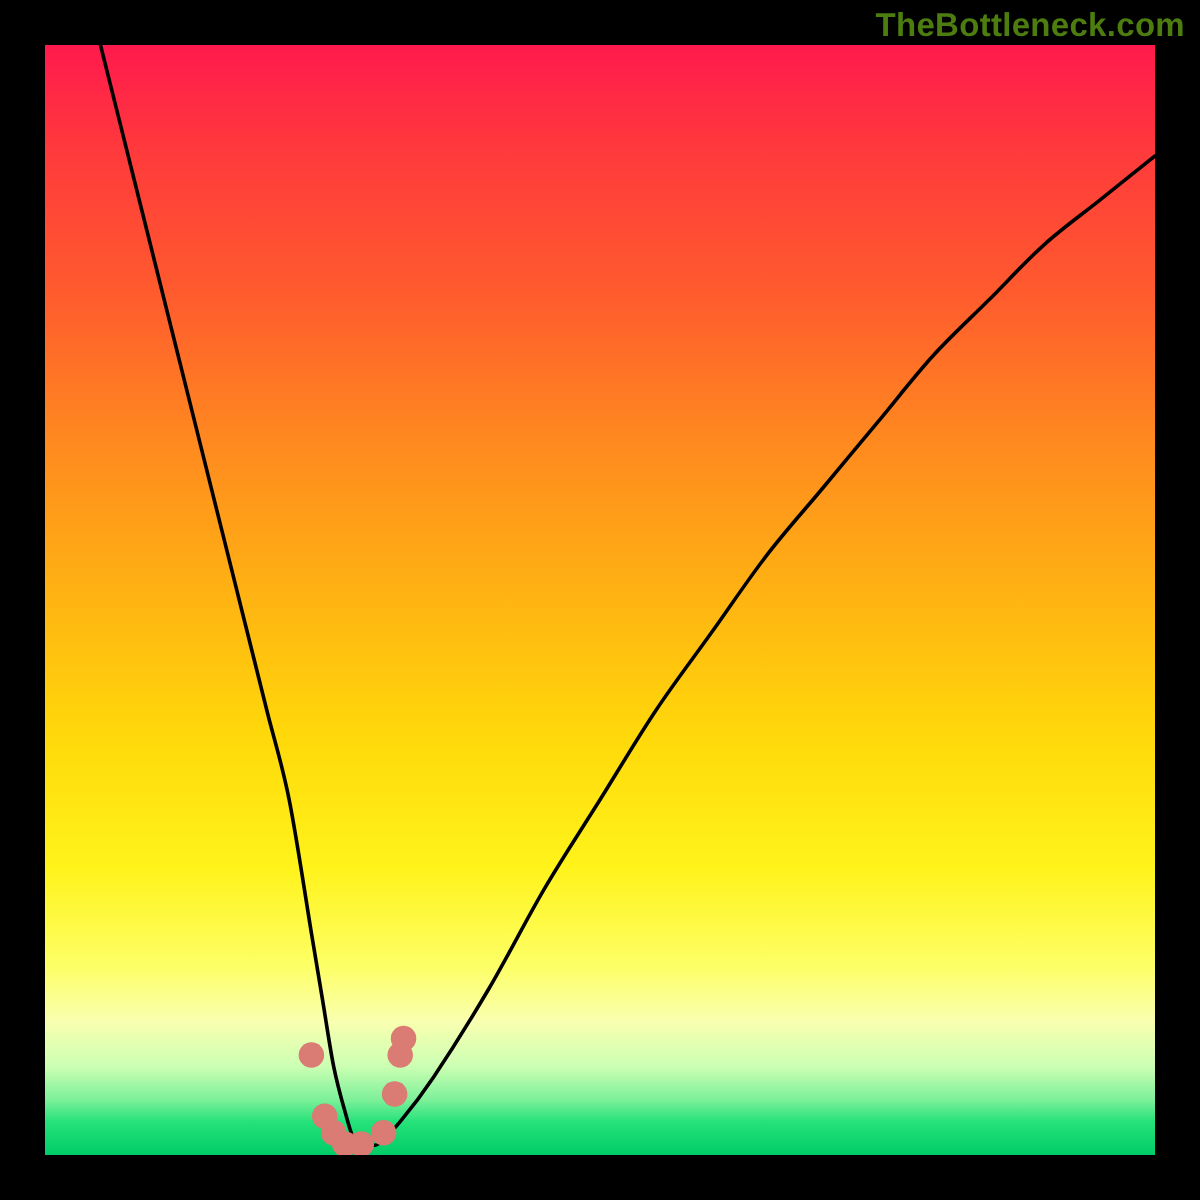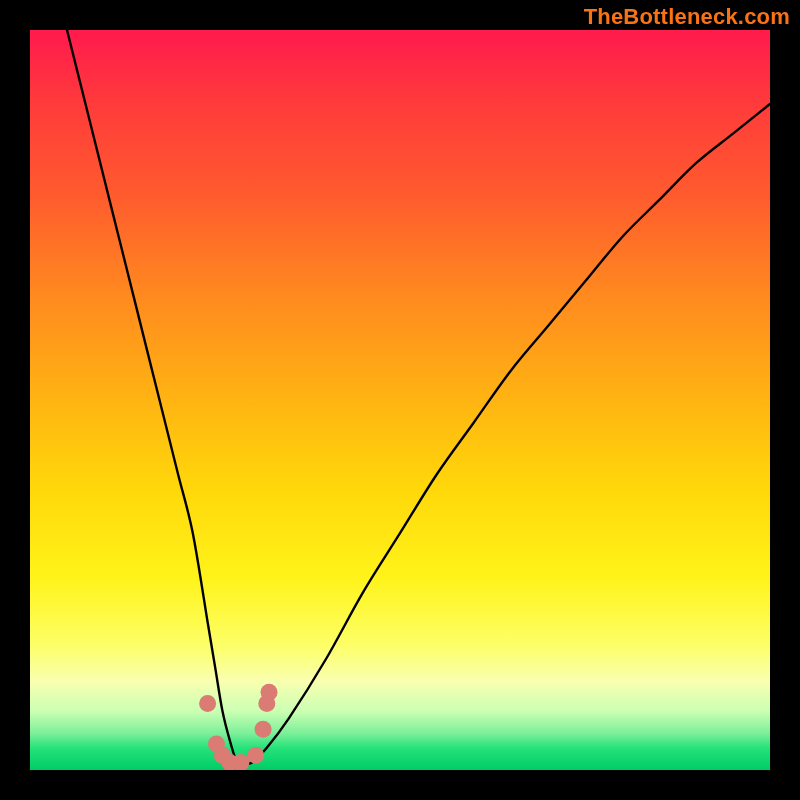--- a/index.html
+++ b/index.html
@@ -32,21 +32,21 @@
       #00cc66 100%
     );
   }
   .watermark {
     position: absolute;
     top: 4px;
     right: 10px;
     font-family: Arial, Helvetica, sans-serif;
     font-size: 22px;
     font-weight: 600;
-    color: #f97316;
+    color: #4d7c0f;
     letter-spacing: 0.2px;
     user-select: none;
   }
   svg.curve {
     position: absolute;
     left: 0;
     top: 0;
     width: 740px;
     height: 740px;
   }

